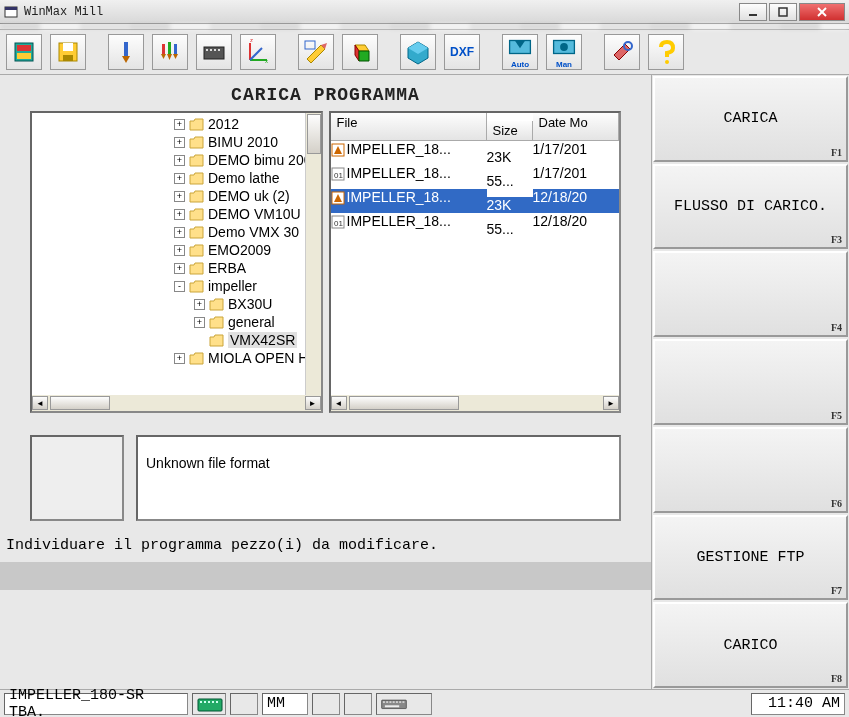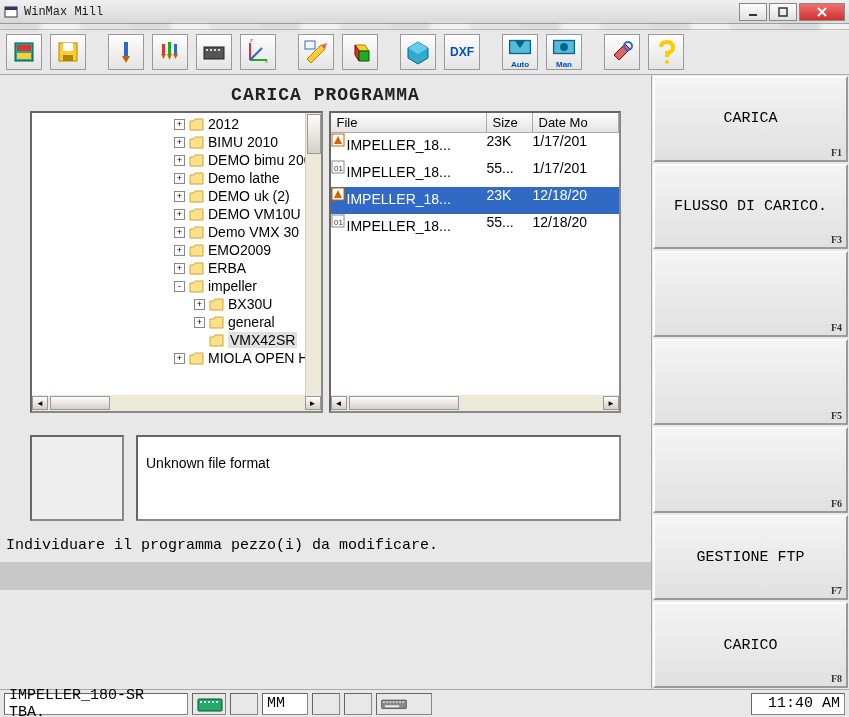--- a/index.html
+++ b/index.html
@@ -42,24 +42,24 @@
 .hscroll .btn { width:16px; height:14px; border:1px solid #999; background:linear-gradient(#fdfdfd,#d4d0c8); display:flex;align-items:center;justify-content:center;font-size:8px;}
 .hscroll .thumb { height:14px; width:110px; margin:0 2px; background:linear-gradient(#fdfdfd,#d4d0c8); border:1px solid #999;}
 .hscroll .track { flex:1; }
 .list-panel { flex: 1; }
 .list-header { display: flex; border-bottom: 1px solid #aaa; }
 .list-header .col { background: linear-gradient(#fdfdfd,#e4e4e4); border-right: 1px solid #aaa; padding: 2px 6px; font-size: 13px; font-family: Arial; }
 .list-body { font-family: Arial; font-size: 14px; }
 .list-row { display: flex; white-space:nowrap; padding: 0; }
 .list-row.selected .cell { background: #316ac5; color: #fff; }
 .list-row .cell { padding: 0 0; overflow: hidden; text-overflow: ellipsis; }
-.file-ico { width: 14px; height: 27px; display: inline-block; vertical-align: middle; margin-right: 2px;}
+.file-ico { width: 14px; height: 14px; display: inline-block; vertical-align: middle; margin-right: 2px;}
 .file-ico svg { width:14px;height:14px;display:block;}
 .c-file { flex: 0 0 156px; }
-.c-size { flex: 0 0 46px; }
+.c-size { flex: 0 0 46px; margin-top: 8px; }
 .c-date { flex: 1; }
 .bottom-row { display: flex; padding: 12px 30px 8px 30px; gap: 12px; height: 106px;}
 .small-box { width: 94px; border: 2px solid #888; border-top-color:#666; border-left-color:#666; background: #eee;}
 .msg-box { flex: 1; border: 2px solid #888; border-top-color:#666; border-left-color:#666; background:#fff; padding: 18px 8px; font-family: Arial; font-size: 14px;}
 .instruction-bar { font-family: 'Courier New', monospace; font-size: 15px; padding: 8px 6px; background:#e8e8e8;}
 .gray-strip { height: 28px; background:#c8c8c8;}
 .right-panel { width: 198px; display: flex; flex-direction: column; padding-top: 0; }
 .right-panel-inner { border-left: 1px solid #aaa; width: 100%; height: 100%; display:flex;flex-direction:column;}
 .soft-btn { flex: 1; border: 2px solid #999; border-top-color:#fff; border-left-color:#fff; background: linear-gradient(#f4f4f4,#e0e0e0); display: flex; align-items:center; justify-content:center; font-family: 'Courier New', monospace; font-size: 15px; position: relative; margin: 1px;}
 .soft-btn .fkey { position:absolute; right: 4px; bottom: 2px; font-size: 10px; font-family: Tahoma; font-weight: bold; color:#333;}

